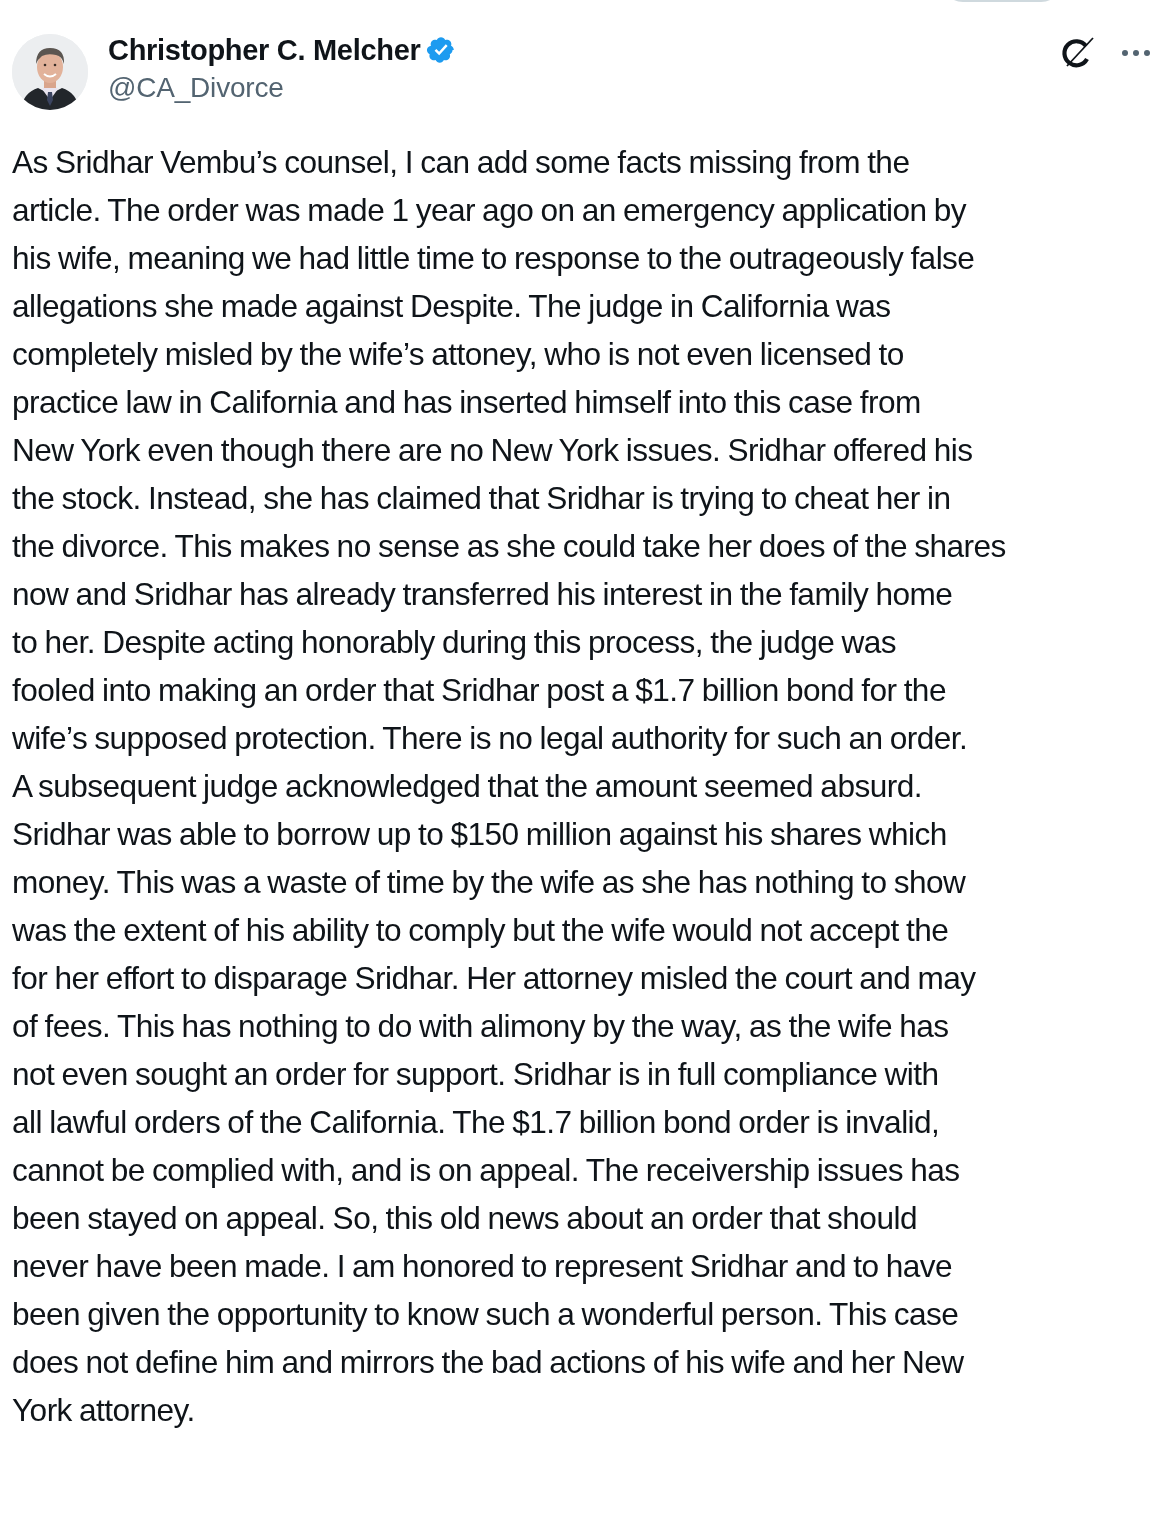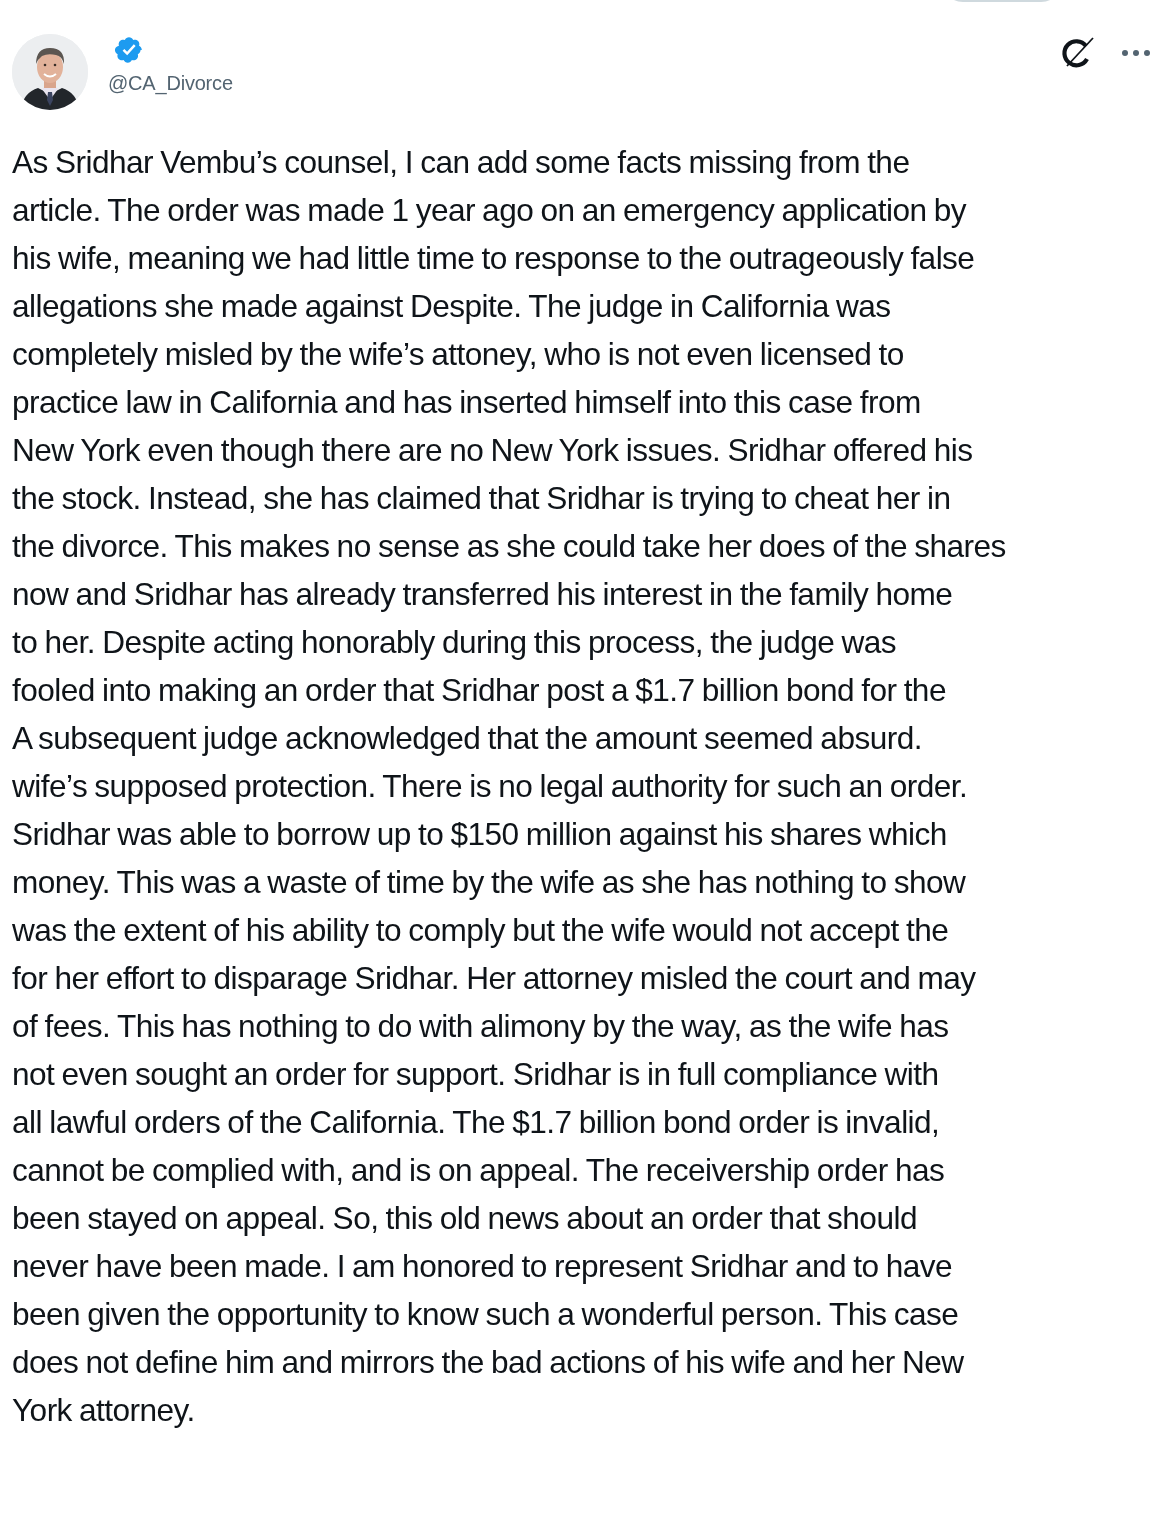--- a/index.html
+++ b/index.html
@@ -58,21 +58,21 @@
     letter-spacing: -0.3px;
     color: #0f1419;
   }
   .verified {
     margin-left: 6px;
     width: 30px;
     height: 30px;
     display: inline-block;
   }
   .handle {
-    font-size: 20px;
+    font-size: 28px;
     color: #536471;
     margin-top: 2px;
     letter-spacing: -0.2px;
   }
   .actions {
     position: absolute;
     right: 0;
     top: 2px;
     display: flex;
     align-items: center;
@@ -122,20 +122,21 @@
       <path d="M24 30 Q24 14 38 14 Q53 14 52 30 Q50 22 44 21 Q36 19 30 22 Q26 25 24 30 Z" fill="#5b5550"></path>
 
       <path d="M32 40 Q38 45 44 40" stroke="#ffffff" stroke-width="2" fill="none"></path>
       <circle cx="33" cy="31" r="1.3" fill="#3a2e28"></circle>
       <circle cx="43" cy="31" r="1.3" fill="#3a2e28"></circle>
     </svg>
   </div>
 
   <div class="name-block">
     <div class="display-name-row">
+      <span class="display-name">Christopher C. Melcher</span>
       <svg class="verified" viewBox="0 0 24 24">
         <path fill="#1d9bf0" d="M22.25 12c0-1.43-.88-2.67-2.19-3.34.46-1.39.2-2.9-.81-3.91s-2.52-1.27-3.91-.81c-.66-1.31-1.91-2.19-3.34-2.19s-2.67.88-3.33 2.19c-1.4-.46-2.91-.2-3.92.81s-1.26 2.52-.8 3.91C1.63 9.33.75 10.57.75 12s.88 2.67 2.19 3.34c-.46 1.39-.2 2.9.8 3.91s2.52 1.26 3.91.81c.67 1.31 1.91 2.19 3.34 2.19s2.68-.88 3.34-2.19c1.39.45 2.9.2 3.91-.81s1.27-2.52.81-3.91c1.31-.67 2.19-1.91 2.19-3.34z"></path>
         <path fill="#ffffff" d="M10.54 16.2l-3.67-3.66 1.41-1.42 2.2 2.2 5.36-5.86 1.47 1.35z"></path>
       </svg>
     </div>
     <div class="handle">@CA_Divorce</div>
   </div>
 
   <div class="actions">
     <svg class="grok-icon" viewBox="0 0 42 42">
@@ -156,28 +157,28 @@
   <span class="tweet-line">his wife, meaning we had little time to response to the outrageously false</span>
   <span class="tweet-line">allegations she made against Despite. The judge in California was</span>
   <span class="tweet-line">completely misled by the wife’s attoney, who is not even licensed to</span>
   <span class="tweet-line">practice law in California and has inserted himself into this case from</span>
   <span class="tweet-line">New York even though there are no New York issues. Sridhar offered his</span>
   <span class="tweet-line">the stock. Instead, she has claimed that Sridhar is trying to cheat her in</span>
   <span class="tweet-line">the divorce. This makes no sense as she could take her does of the shares</span>
   <span class="tweet-line">now and Sridhar has already transferred his interest in the family home</span>
   <span class="tweet-line">to her. Despite acting honorably during this process, the judge was</span>
   <span class="tweet-line">fooled into making an order that Sridhar post a $1.7 billion bond for the</span>
+  <span class="tweet-line">wife’s supposed protection. There is no legal authority for such an order.</span>
   <span class="tweet-line">A subsequent judge acknowledged that the amount seemed absurd.</span>
-  <span class="tweet-line">wife’s supposed protection. There is no legal authority for such an order.</span>
   <span class="tweet-line">Sridhar was able to borrow up to $150 million against his shares which</span>
   <span class="tweet-line">money. This was a waste of time by the wife as she has nothing to show</span>
   <span class="tweet-line">was the extent of his ability to comply but the wife would not accept the</span>
   <span class="tweet-line">for her effort to disparage Sridhar. Her attorney misled the court and may</span>
   <span class="tweet-line">of fees. This has nothing to do with alimony by the way, as the wife has</span>
   <span class="tweet-line">not even sought an order for support. Sridhar is in full compliance with</span>
   <span class="tweet-line">all lawful orders of the California. The $1.7 billion bond order is invalid,</span>
-  <span class="tweet-line">cannot be complied with, and is on appeal. The receivership order has</span>
+  <span class="tweet-line">cannot be complied with, and is on appeal. The receivership issues has</span>
   <span class="tweet-line">been stayed on appeal. So, this old news about an order that should</span>
   <span class="tweet-line">never have been made. I am honored to represent Sridhar and to have</span>
   <span class="tweet-line">been given the opportunity to know such a wonderful person. This case</span>
   <span class="tweet-line">does not define him and mirrors the bad actions of his wife and her New</span>
   <span class="tweet-line">York attorney.</span>
 </div>
 
 </body></html>

